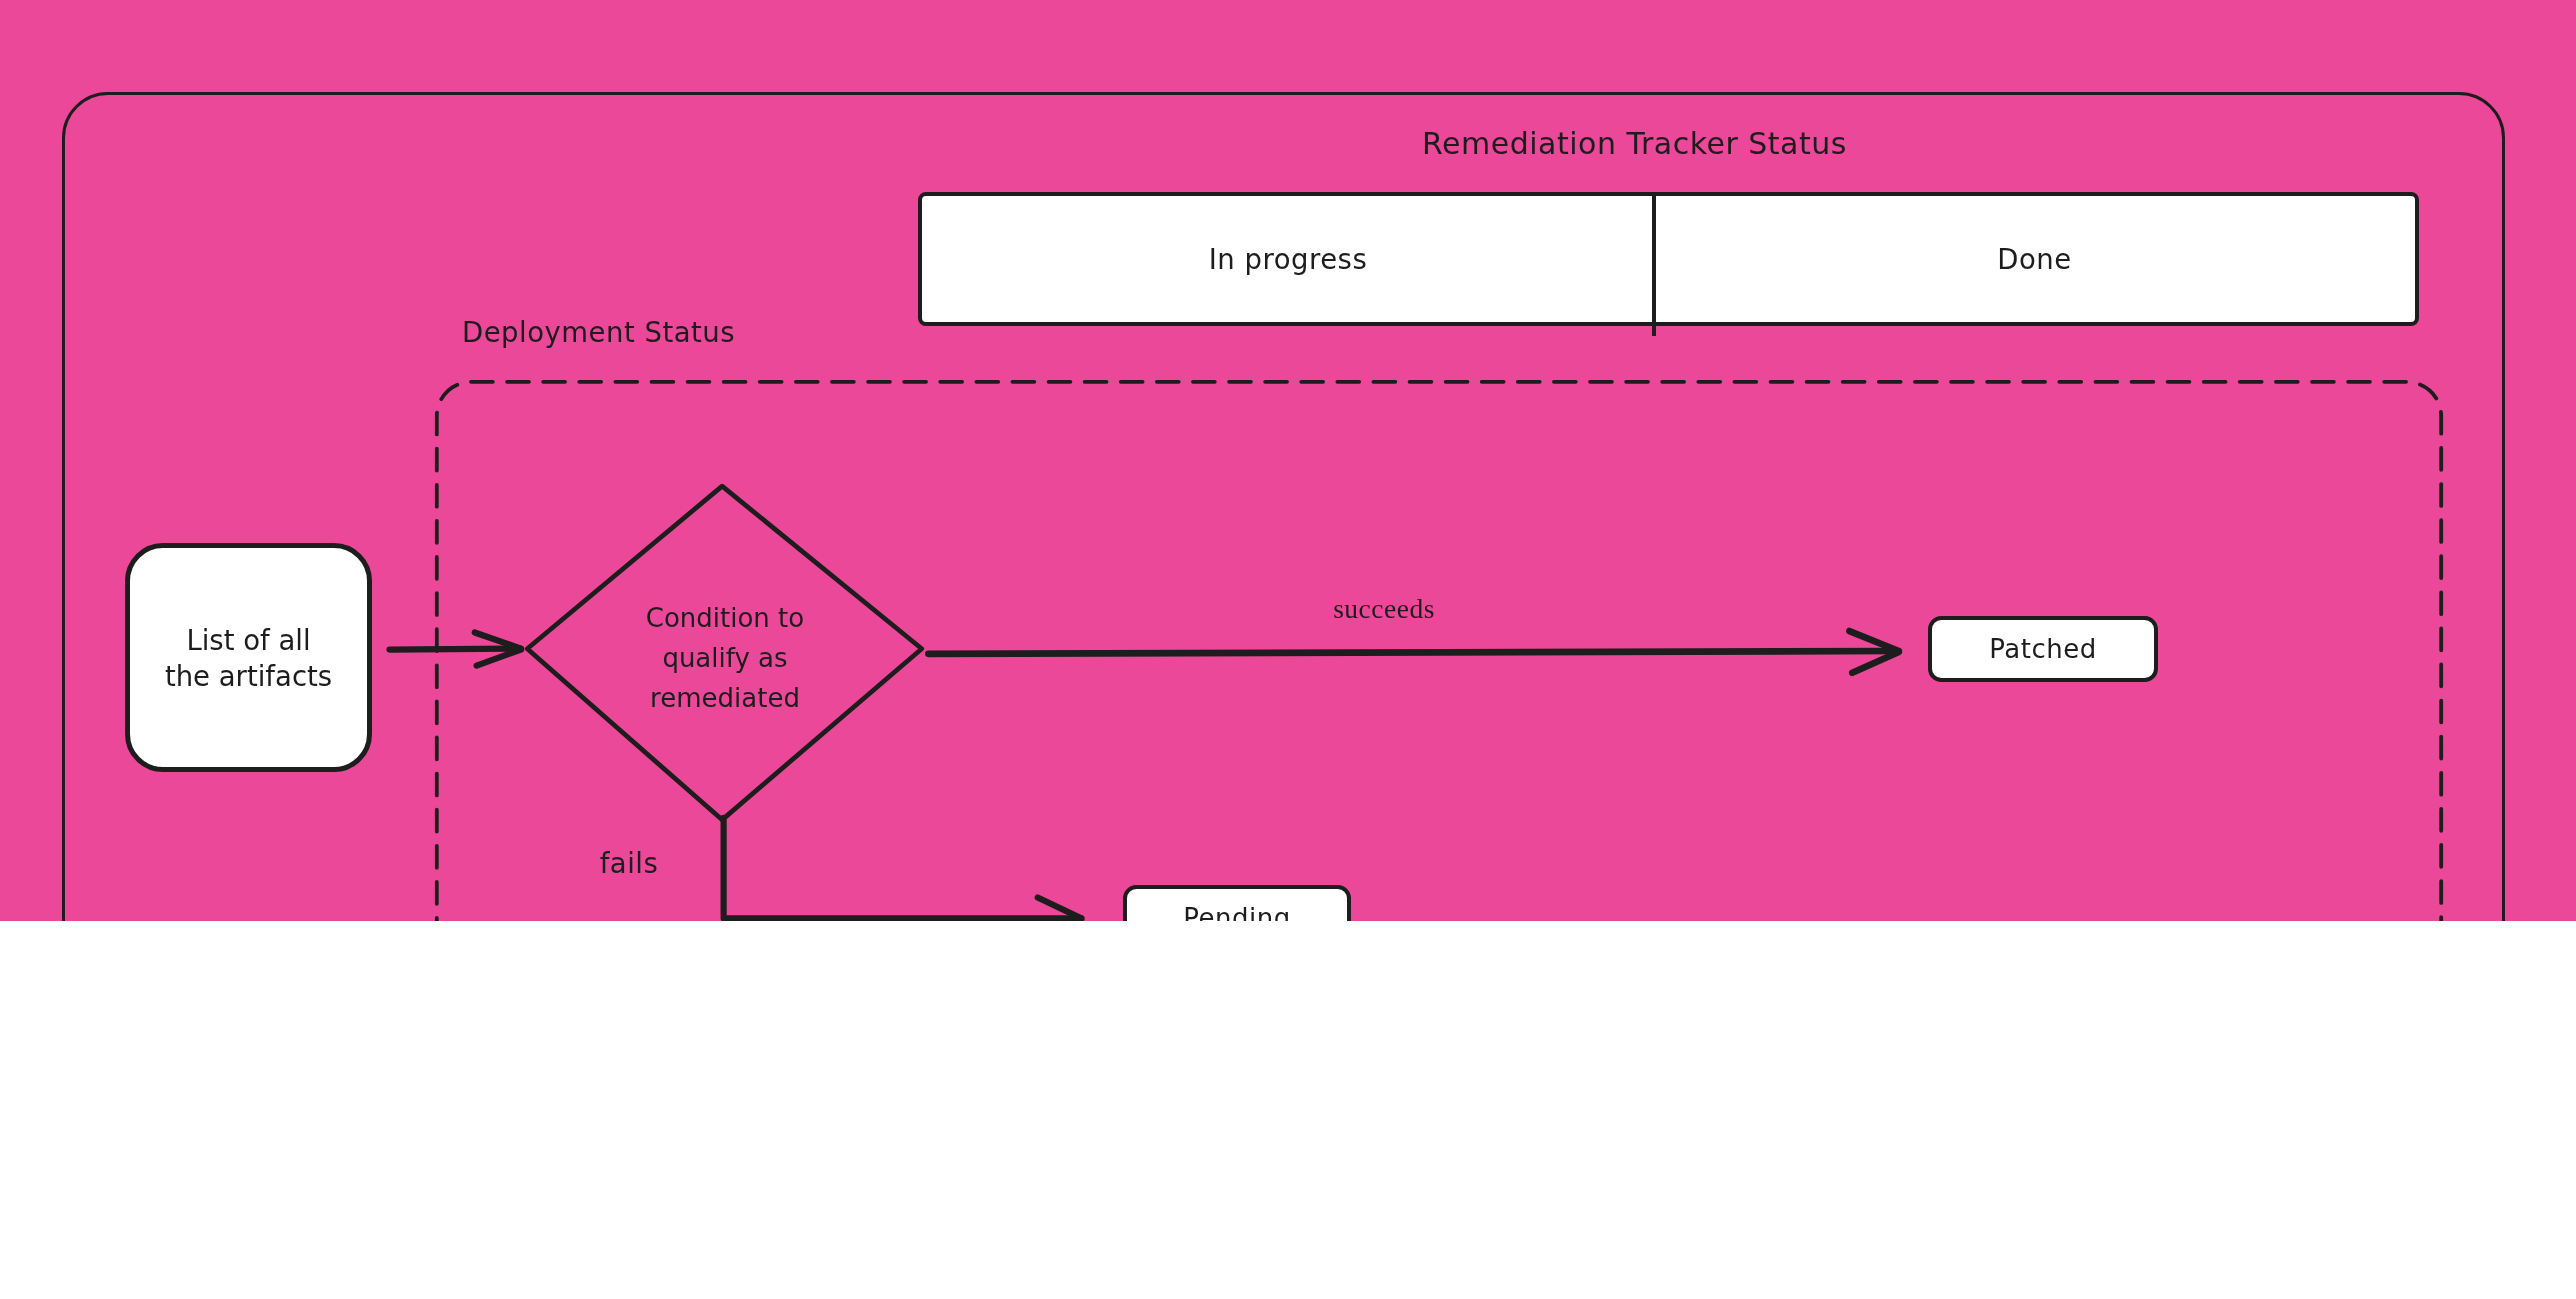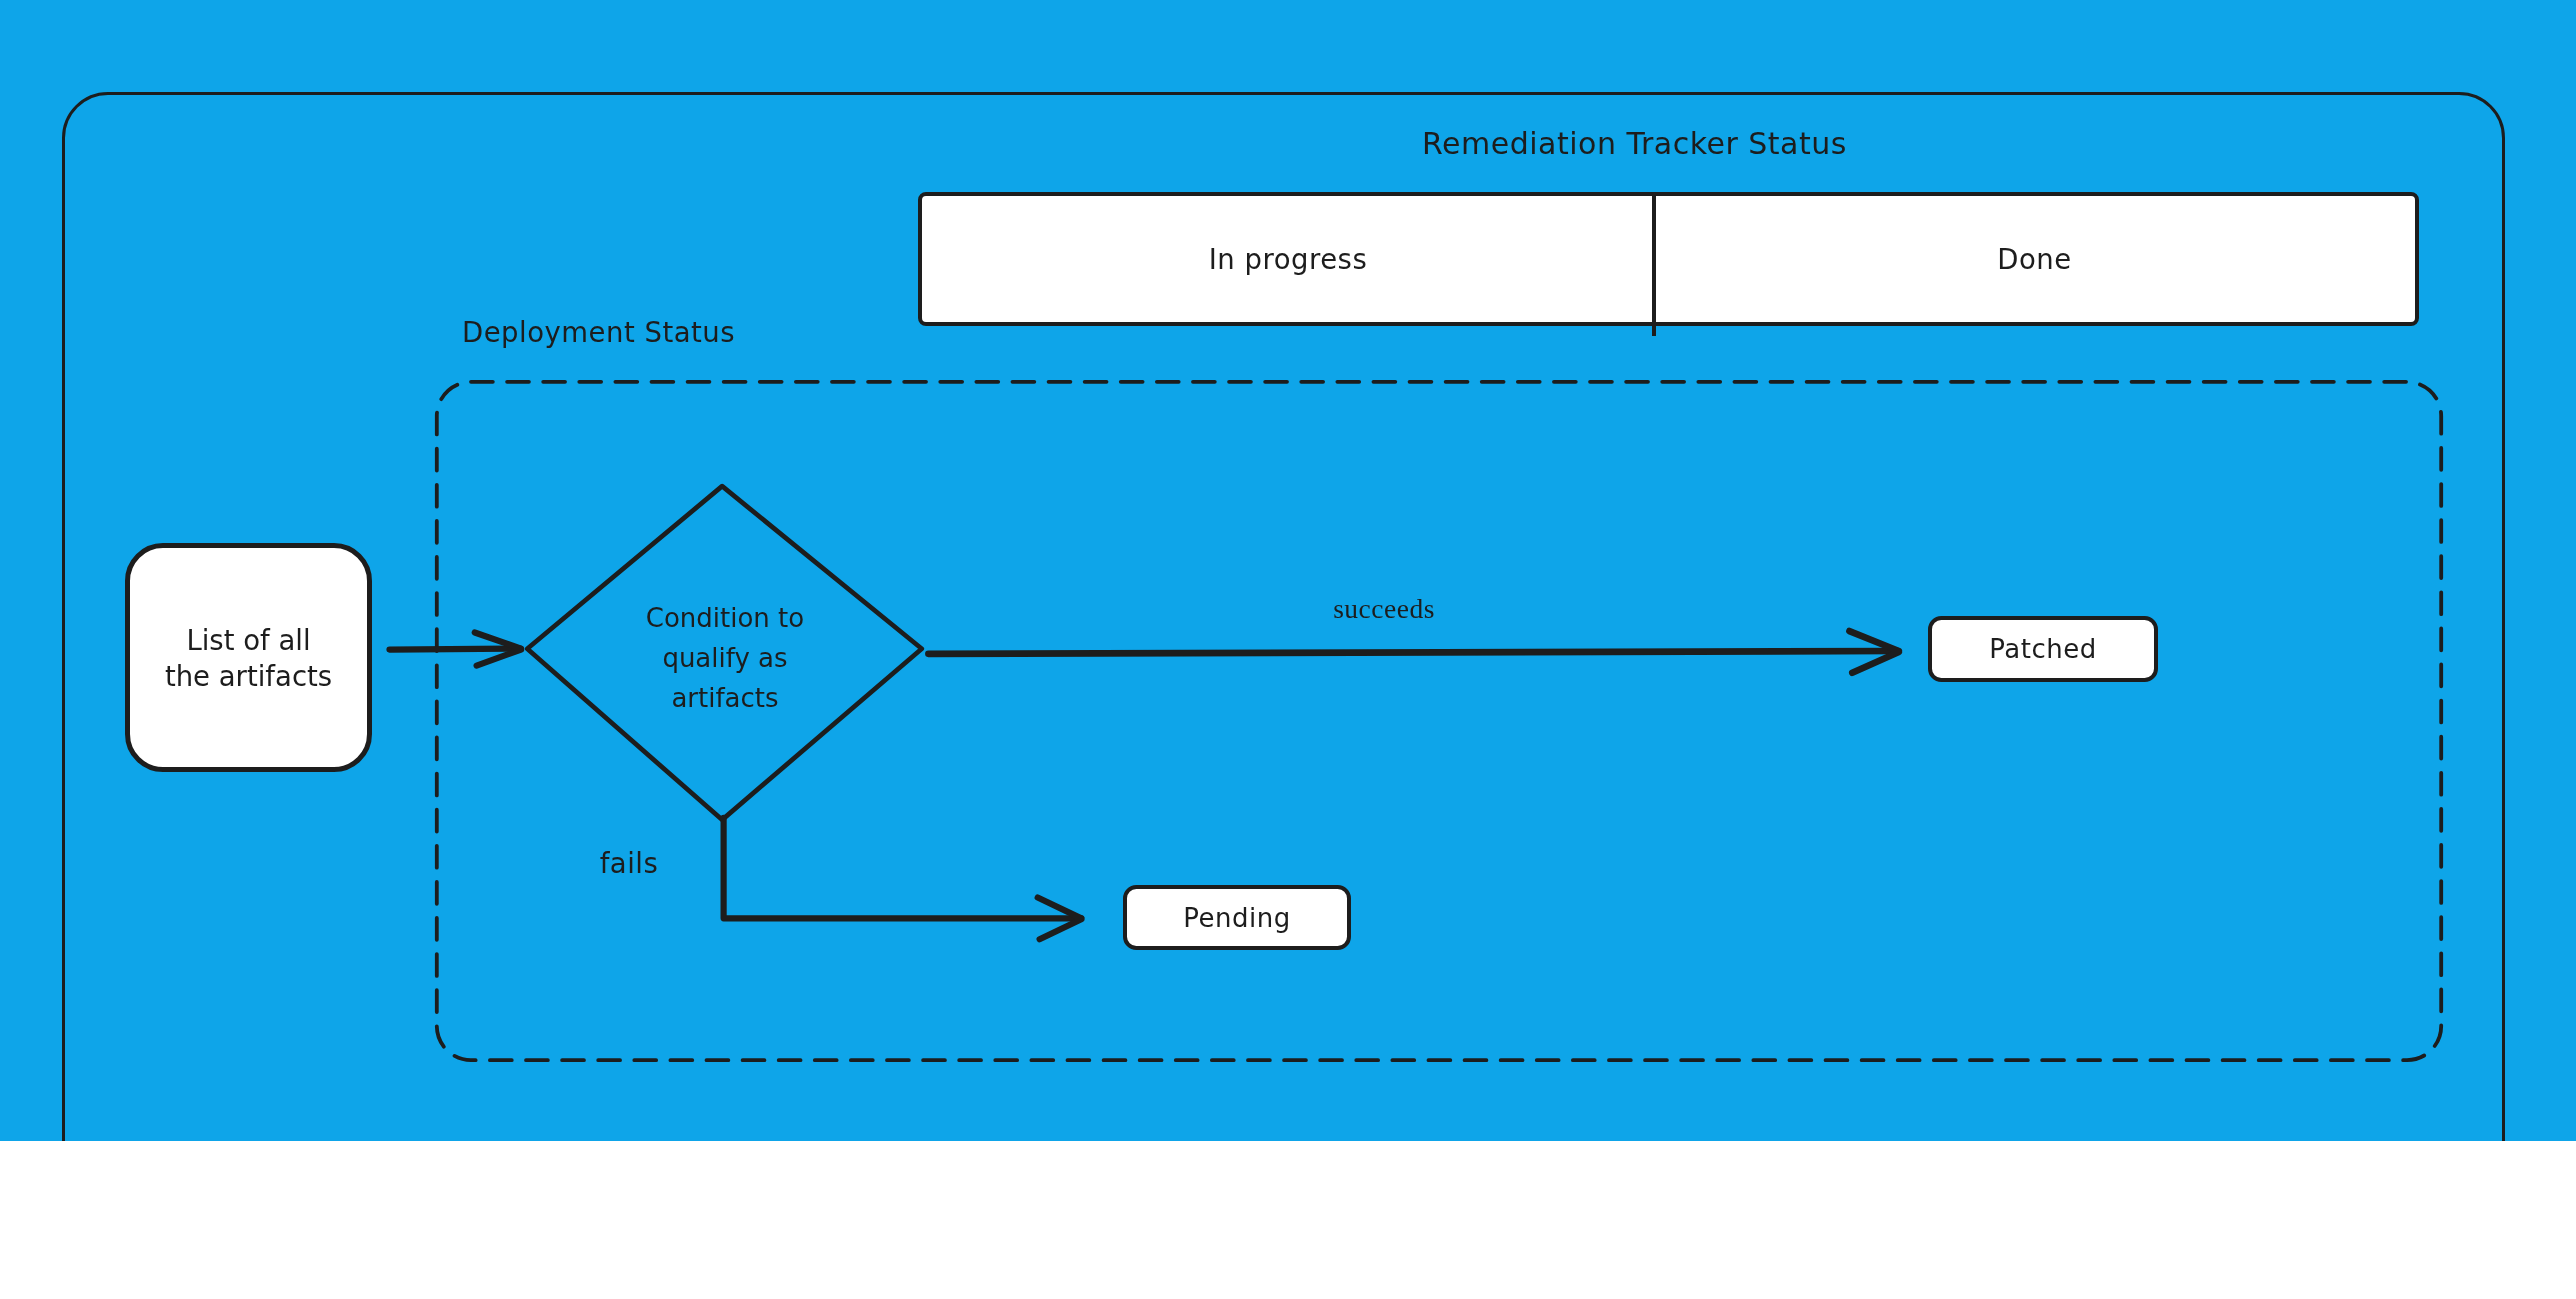--- a/index.html
+++ b/index.html
@@ -5,22 +5,22 @@
   html, body {
     margin: 0;
     padding: 0;
     background: #ffffff;
     font-family: "DejaVu Sans", "Liberation Sans", sans-serif;
     color: #1d1d1d;
   }
   #canvas {
     position: relative;
     width: 2576px;
-    height: 1141px;
-    background: #0ea5e9;
+    height: 921px;
+    background: #ec4899;
     overflow: hidden;
   }
   .abs { position: absolute; }
 
   
   .outer-frame {
     left: 62px; top: 92px;
     width: 2443px; height: 1131px;
     border: 3.8px solid #1d1d1d;
     border-radius: 46px;
@@ -168,21 +168,21 @@
     <path class="stroke" stroke-width="6.5" d="M 10 29 L 148 28"></path>
     <path class="stroke" stroke-width="6.5" d="M 100 11 L 149 28 M 102 46 L 149 29"></path>
   </svg>
 
   <svg class="abs" style="left:513px; top:470px;" width="423" height="366" viewBox="0 0 445 385">
     <path class="stroke" fill="#ffffff" stroke-width="5" d="M 15 188 L 220 17 L 430 188 L 220 368 Z"></path>
   </svg>
   <div class="abs condition-text">
     <div>Condition to</div>
     <div>qualify as</div>
-    <div>artifacts</div>
+    <div>remediated</div>
   </div>
 
   <div class="abs edge-label succeeds-label">succeeds</div>
   <svg class="abs" style="left:917px; top:613px;" width="997" height="76" viewBox="0 0 1050 80">
     <path class="stroke" stroke-width="7" d="M 12 43 L 1033 40"></path>
     <path class="stroke" stroke-width="7" d="M 982 19 L 1034 40 M 985 63 L 1034 41"></path>
   </svg>
 
   <div class="abs edge-label fails-label">fails</div>
   <svg class="abs" style="left:698px; top:812px;" width="408" height="133" viewBox="0 0 430 140">

